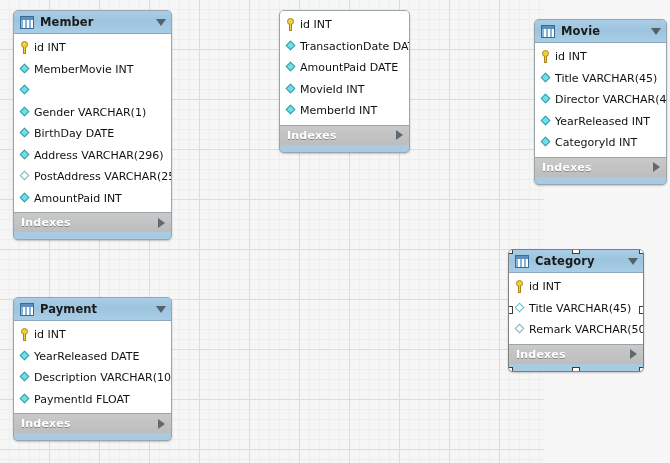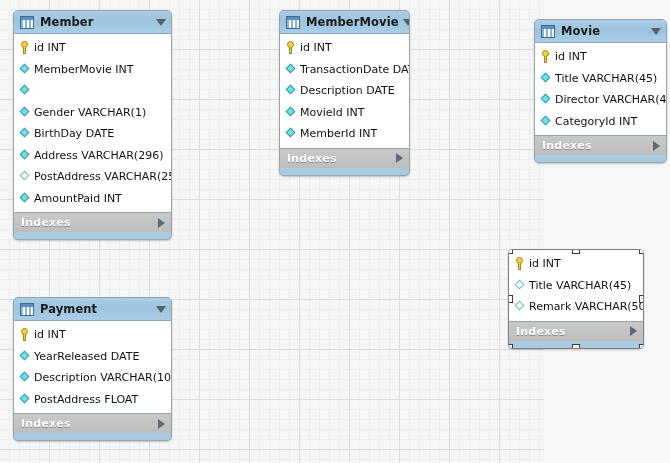--- a/index.html
+++ b/index.html
@@ -267,37 +267,32 @@
           <span class="col-text">AmountPaid INT</span>
         </div>
       </div>
       <div class="tbl-footer">
         <span class="tbl-footer-label">Indexes</span>
         <span class="tbl-footer-caret"></span>
       </div>
       <div class="tbl-bottom-strip"></div>
     </div>
     <div class="tbl" style="left: 279px; top: 10px; width: 131px;">
-      <div class="tbl-header">
-        <span class="tbl-icon"></span>
-        <span class="tbl-title">MemberMovie</span>
-        <span class="tbl-caret"></span>
-      </div>
       <div class="tbl-body">
         <div class="col-row">
           <span class="ico-key"></span>
           <span class="col-text">id INT</span>
         </div>
         <div class="col-row">
           <span class="ico-dia"></span>
           <span class="col-text">TransactionDate DATE</span>
         </div>
         <div class="col-row">
           <span class="ico-dia"></span>
-          <span class="col-text">Description DATE</span>
+          <span class="col-text">AmountPaid DATE</span>
         </div>
         <div class="col-row">
           <span class="ico-dia"></span>
           <span class="col-text">MovieId INT</span>
         </div>
         <div class="col-row">
           <span class="ico-dia"></span>
           <span class="col-text">MemberId INT</span>
         </div>
       </div>
@@ -321,20 +316,24 @@
         <div class="col-row">
           <span class="ico-dia"></span>
           <span class="col-text">Title VARCHAR(45)</span>
         </div>
         <div class="col-row">
           <span class="ico-dia"></span>
           <span class="col-text">Director VARCHAR(45)</span>
         </div>
         <div class="col-row">
           <span class="ico-dia"></span>
+          <span class="col-text">YearReleased INT</span>
+        </div>
+        <div class="col-row">
+          <span class="ico-dia"></span>
           <span class="col-text">CategoryId INT</span>
         </div>
       </div>
       <div class="tbl-footer">
         <span class="tbl-footer-label">Indexes</span>
         <span class="tbl-footer-caret"></span>
       </div>
       <div class="tbl-bottom-strip"></div>
     </div>
     <div class="tbl" style="left: 13px; top: 297px; width: 159px;">
@@ -351,30 +350,35 @@
         <div class="col-row">
           <span class="ico-dia"></span>
           <span class="col-text">YearReleased DATE</span>
         </div>
         <div class="col-row">
           <span class="ico-dia"></span>
           <span class="col-text">Description VARCHAR(100)</span>
         </div>
         <div class="col-row">
           <span class="ico-dia"></span>
-          <span class="col-text">PostAddress FLOAT</span>
+          <span class="col-text">PaymentId FLOAT</span>
         </div>
       </div>
       <div class="tbl-footer">
         <span class="tbl-footer-label">Indexes</span>
         <span class="tbl-footer-caret"></span>
       </div>
       <div class="tbl-bottom-strip"></div>
     </div>
     <div class="tbl selected" style="left: 508px; top: 249px; width: 136px;">
+      <div class="tbl-header">
+        <span class="tbl-icon"></span>
+        <span class="tbl-title">Category</span>
+        <span class="tbl-caret"></span>
+      </div>
       <div class="tbl-body">
         <div class="col-row">
           <span class="ico-key"></span>
           <span class="col-text">id INT</span>
         </div>
         <div class="col-row">
           <span class="ico-dia nullable"></span>
           <span class="col-text">Title VARCHAR(45)</span>
         </div>
         <div class="col-row">

